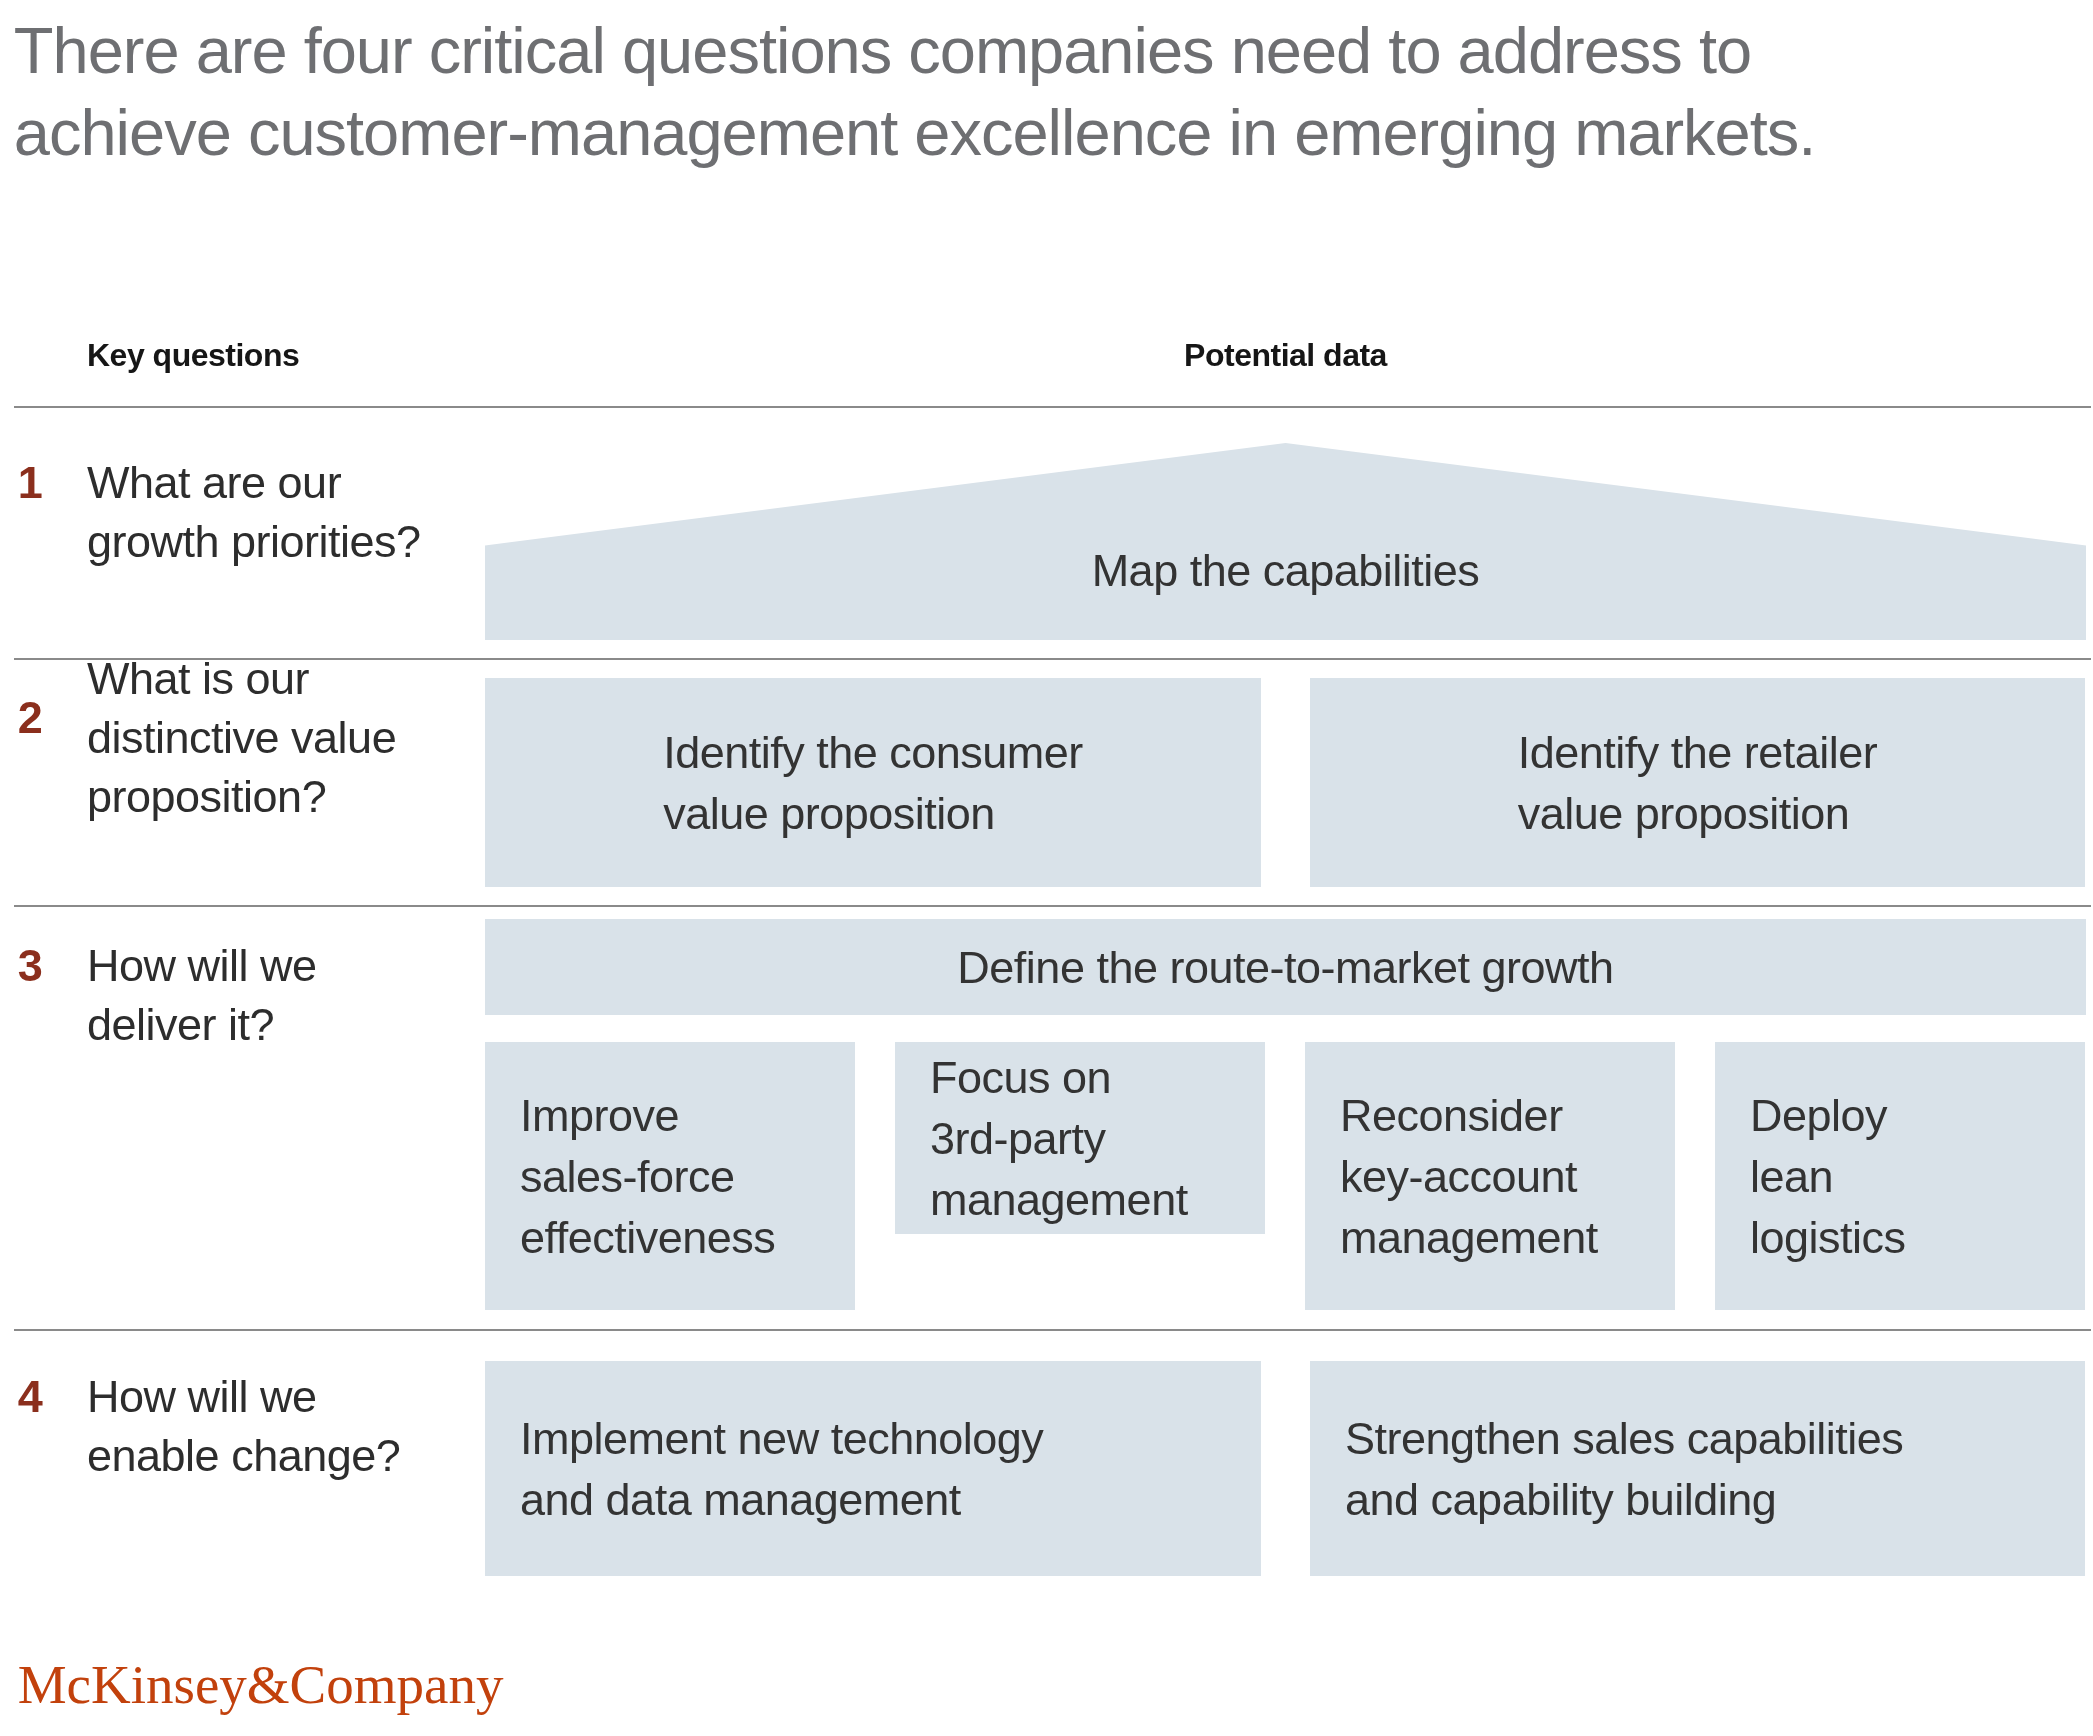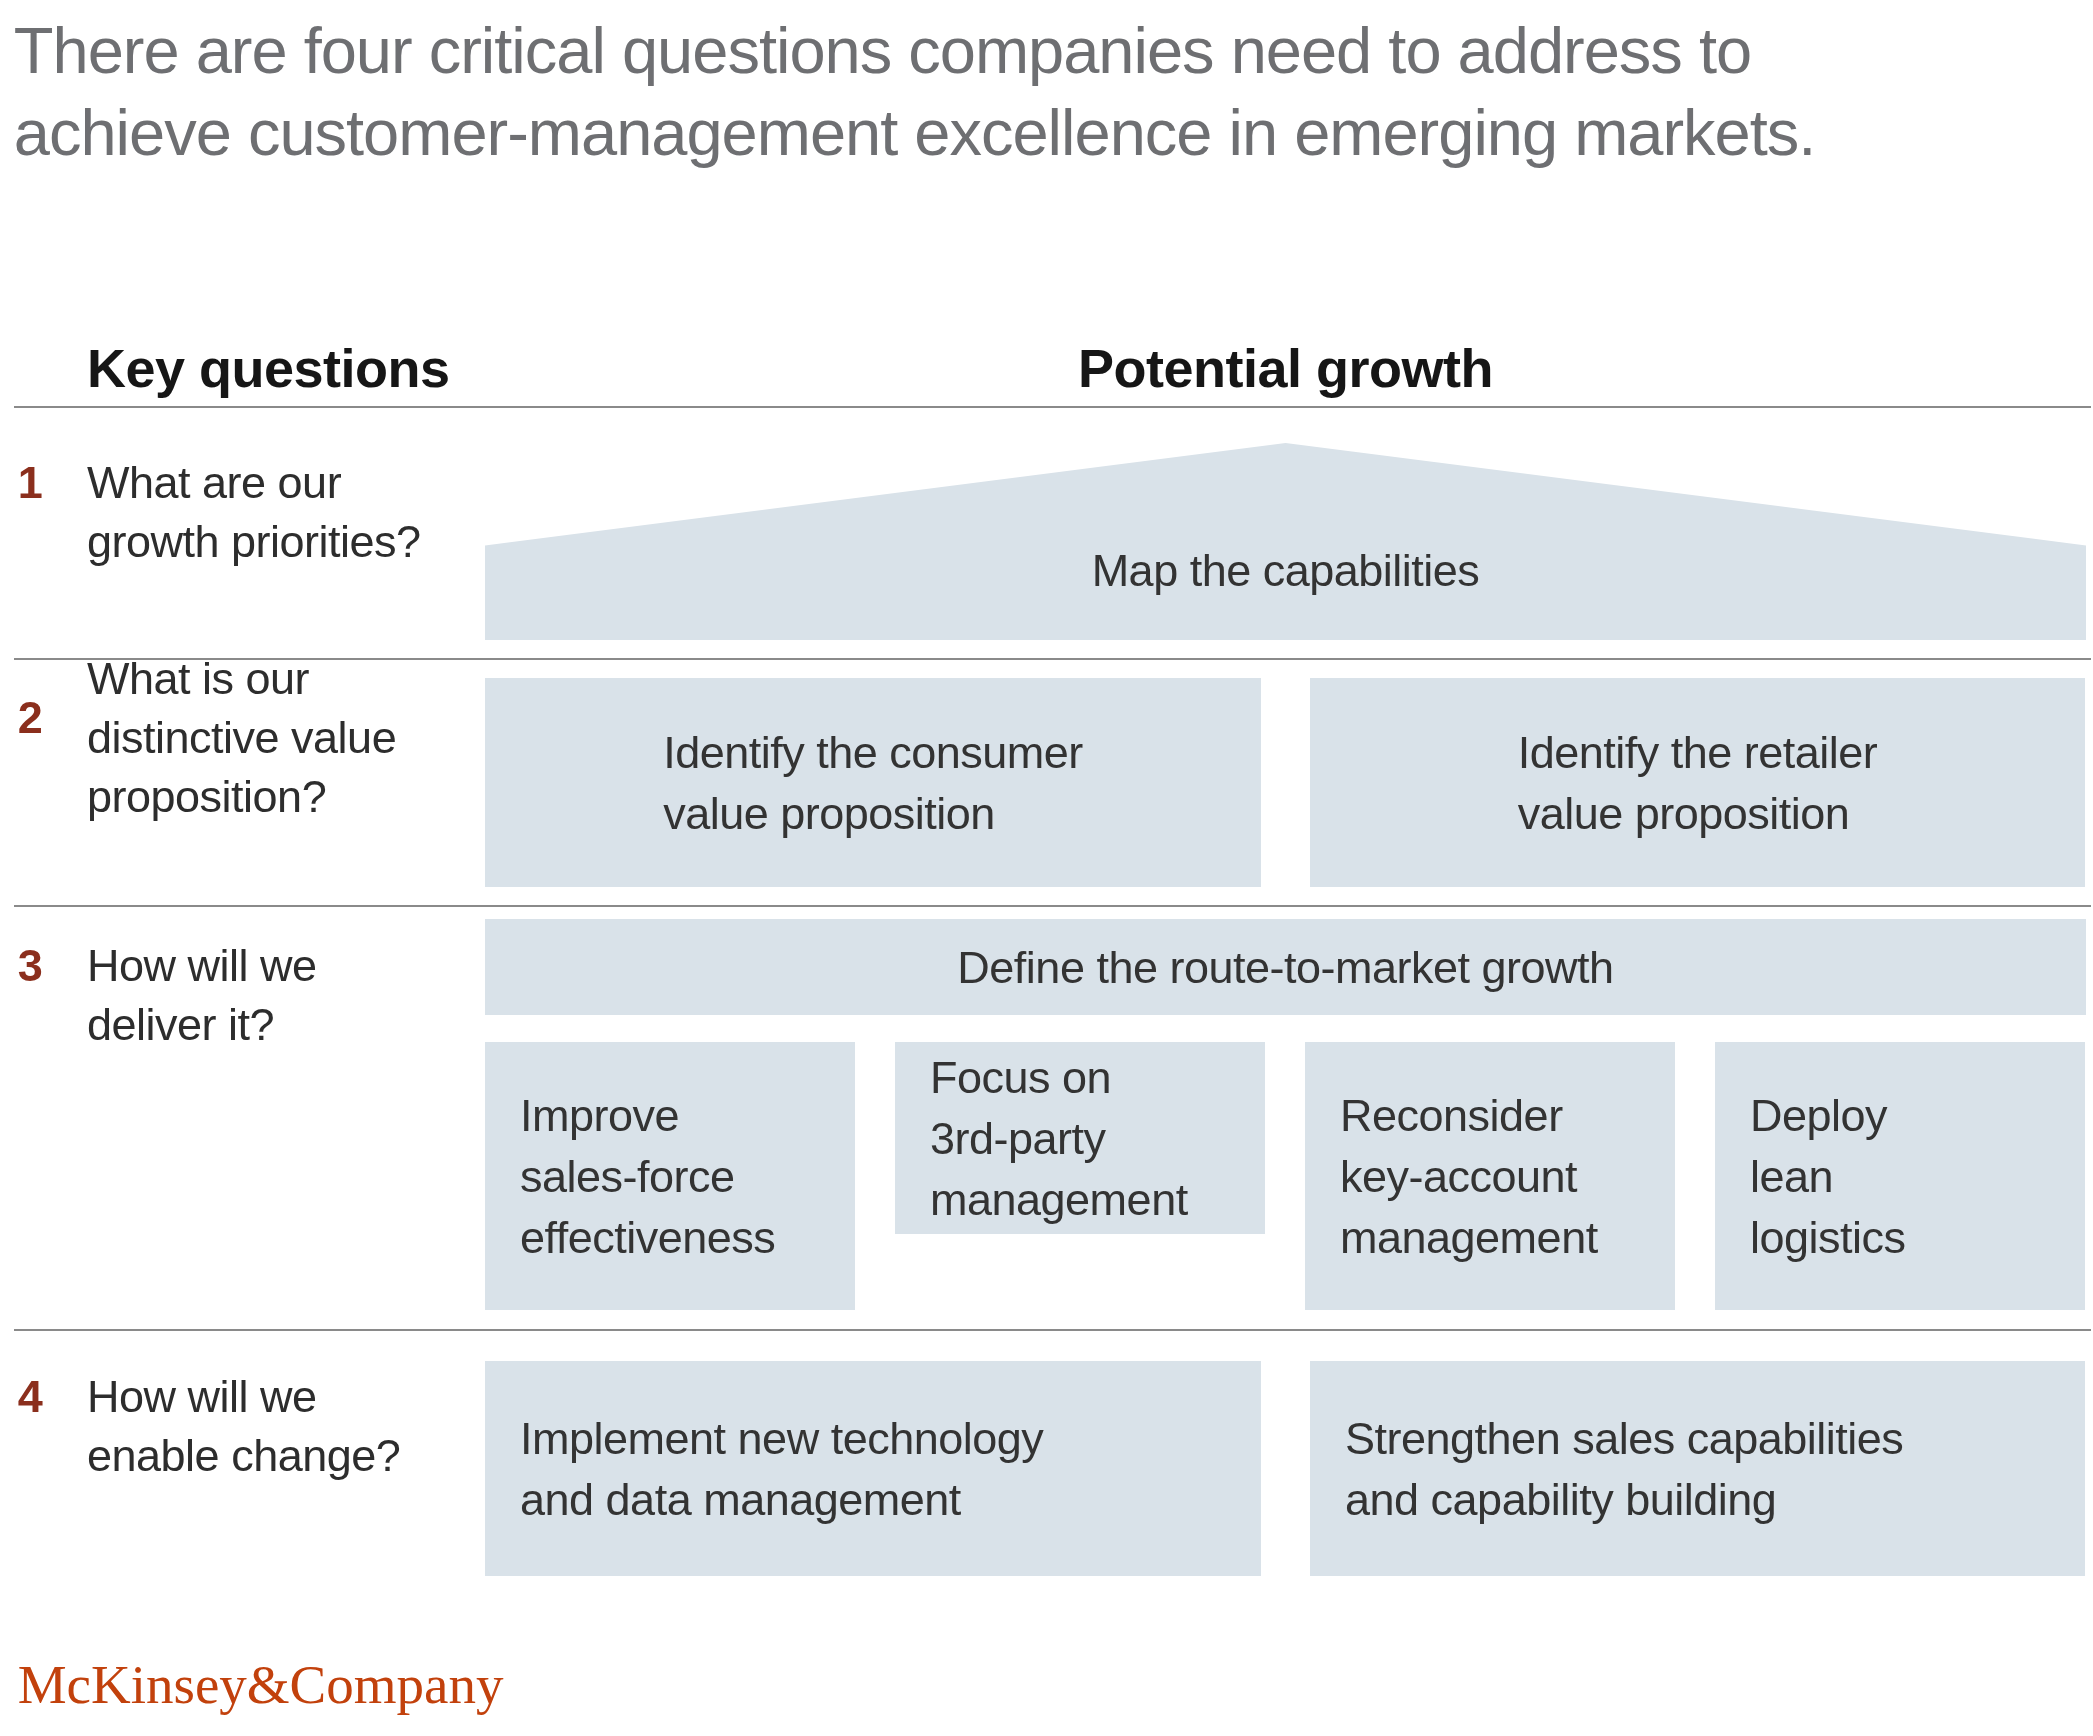--- a/index.html
+++ b/index.html
@@ -16,21 +16,21 @@
     left: 13.8px; top: 9.9px; width: 2073px;
     font-size: 65px;
     line-height: 82px;
     letter-spacing: -1px;
     color: #6e6f72;
     white-space: pre-line;
   }
   .colhead {
     position: absolute;
     top: 337px;
-    font-size: 54px;
+    font-size: 32px;
     font-weight: bold;
     letter-spacing: -0.5px;
     color: #161616;
   }
   .colhead.kq { left: 87px; }
   .colhead.pt { left: 485px; width: 1601px; text-align: center; }
   .rule {
     position: absolute;
     left: 13.8px; width: 2077px; height: 2px;
     background: #8a8a8a;
@@ -80,21 +80,21 @@
 </style>
 </head>
 <body>
 
 <div class="canvas">
 
   <div class="page-title">There are four critical questions companies need to address to
 achieve customer-management excellence in emerging markets.</div>
 
   <div class="colhead kq">Key questions</div>
-  <div class="colhead pt">Potential growth</div>
+  <div class="colhead pt">Potential data</div>
 
   <div class="rule" style="top:406px;"></div>
   <div class="rule" style="top:658px;"></div>
   <div class="rule" style="top:905px;"></div>
   <div class="rule" style="top:1329px;"></div>
 
   <div class="qnum" style="top:453px;">1</div>
   <div class="question" style="top:453px;">What are our
 growth priorities?</div>
   <div class="box pennant center" style="left:485px; top:443px; width:1601px; height:197px;">

